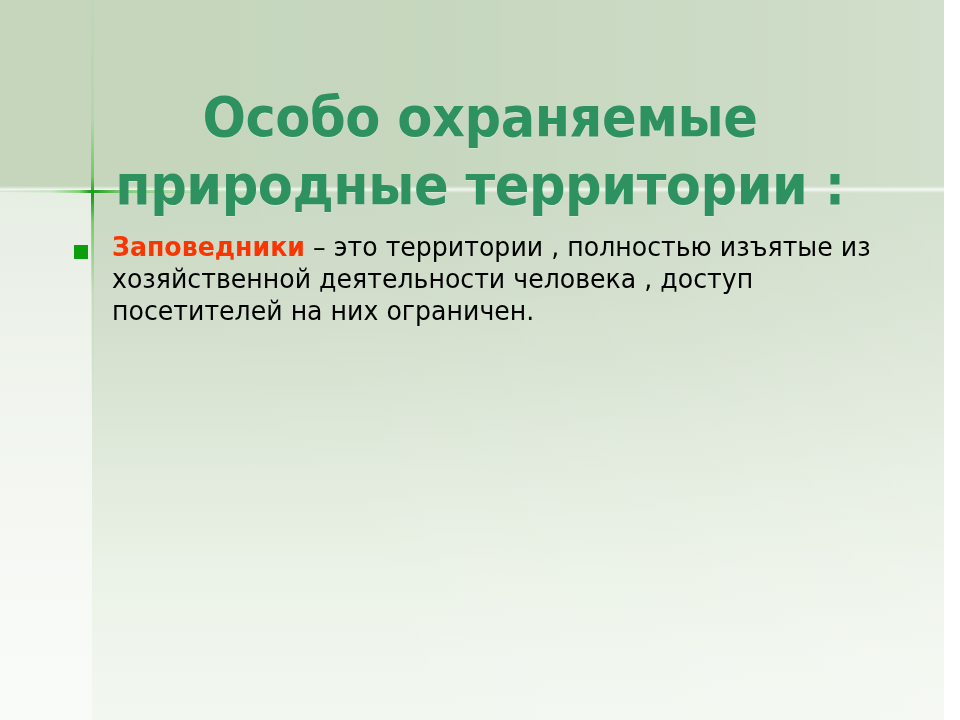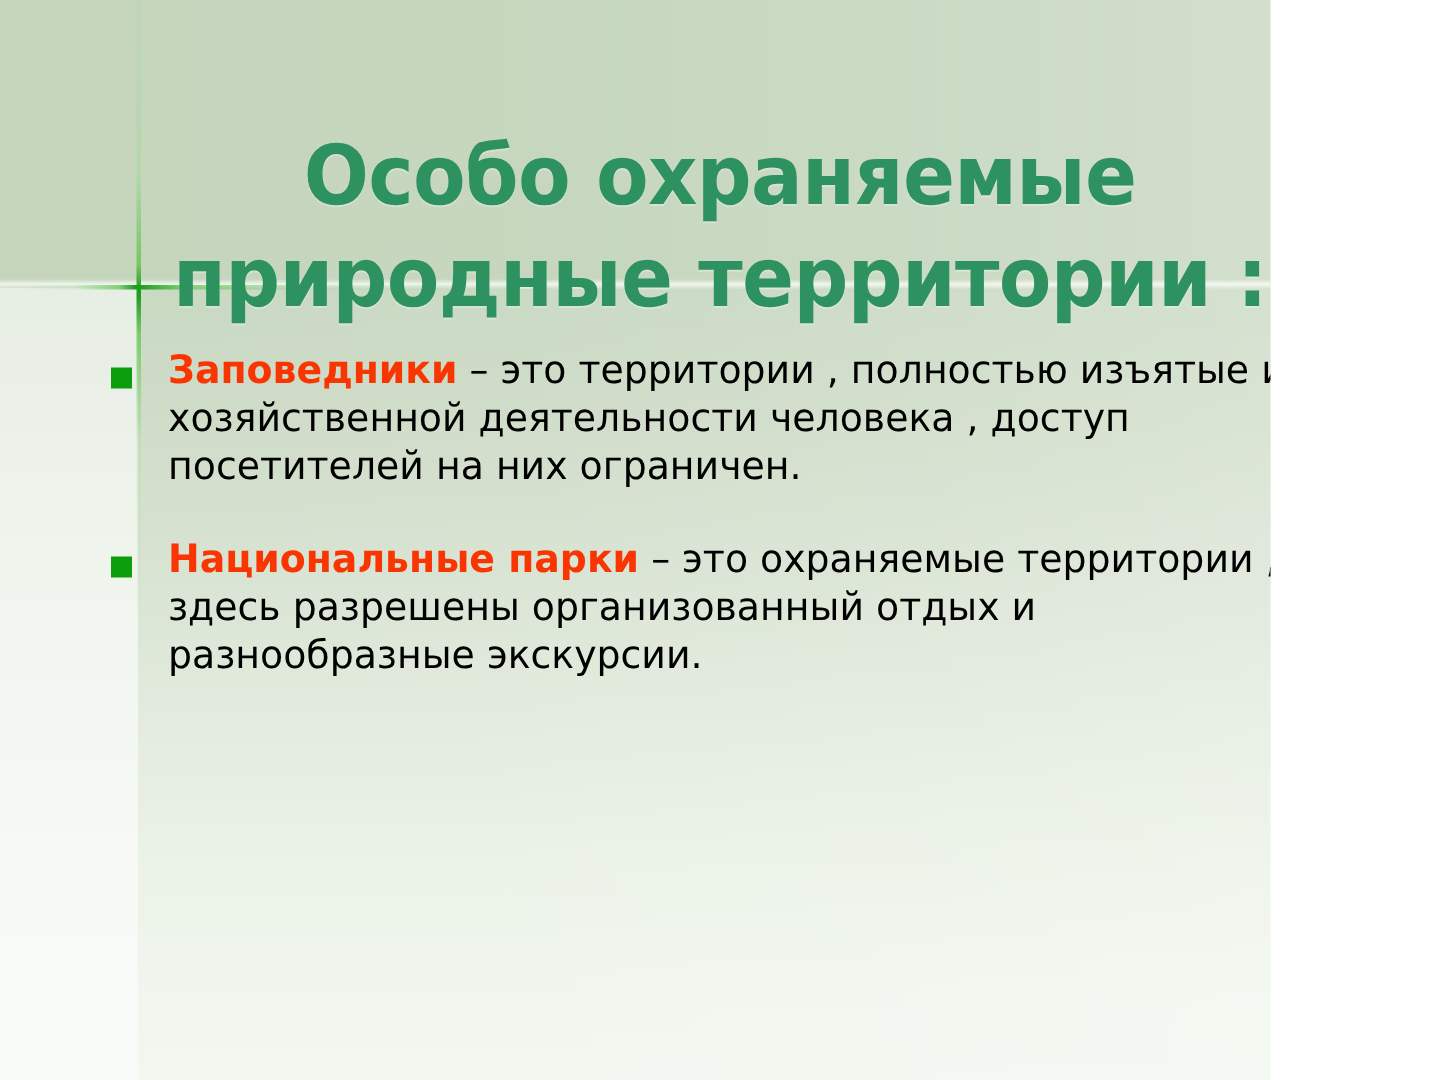--- a/index.html
+++ b/index.html
@@ -7,21 +7,21 @@
     margin: 0;
     padding: 0;
     background: #ffffff;
   }
   body {
     font-family: "Liberation Sans", sans-serif;
   }
 
   .slide {
     position: relative;
-    width: 847px;
+    width: 944px;
     height: 720px;
     overflow: hidden;
     
     background: linear-gradient(to bottom,
         #c5d6bd 0%,
         #c5d6bd 26%,
         #c9d9c2 27%,
         #cfdcc8 38%,
         #d8e3d2 52%,
         #e2ebdd 66%,
@@ -188,20 +188,16 @@
     <span class="title-line">природные территории :</span>
   </h1>
 
   <div class="content">
 
     <div class="bullet-row">
       <span class="bullet-marker"></span>
       <div class="bullet-text"><span class="lead-red">Заповедники</span><span> –  это территории , полностью изъятые из хозяйственной деятельности человека , доступ посетителей на них ограничен.</span></div>
     </div>
 
-    <div class="bullet-row">
-      <span class="bullet-marker"></span>
-      <div class="bullet-text"><span class="lead-red">Национальные парки</span><span> – это охраняемые территории , здесь разрешены организованный отдых и разнообразные экскурсии.</span></div>
-    </div>
 
 
   </div>
 </div>
 
 </body></html>

